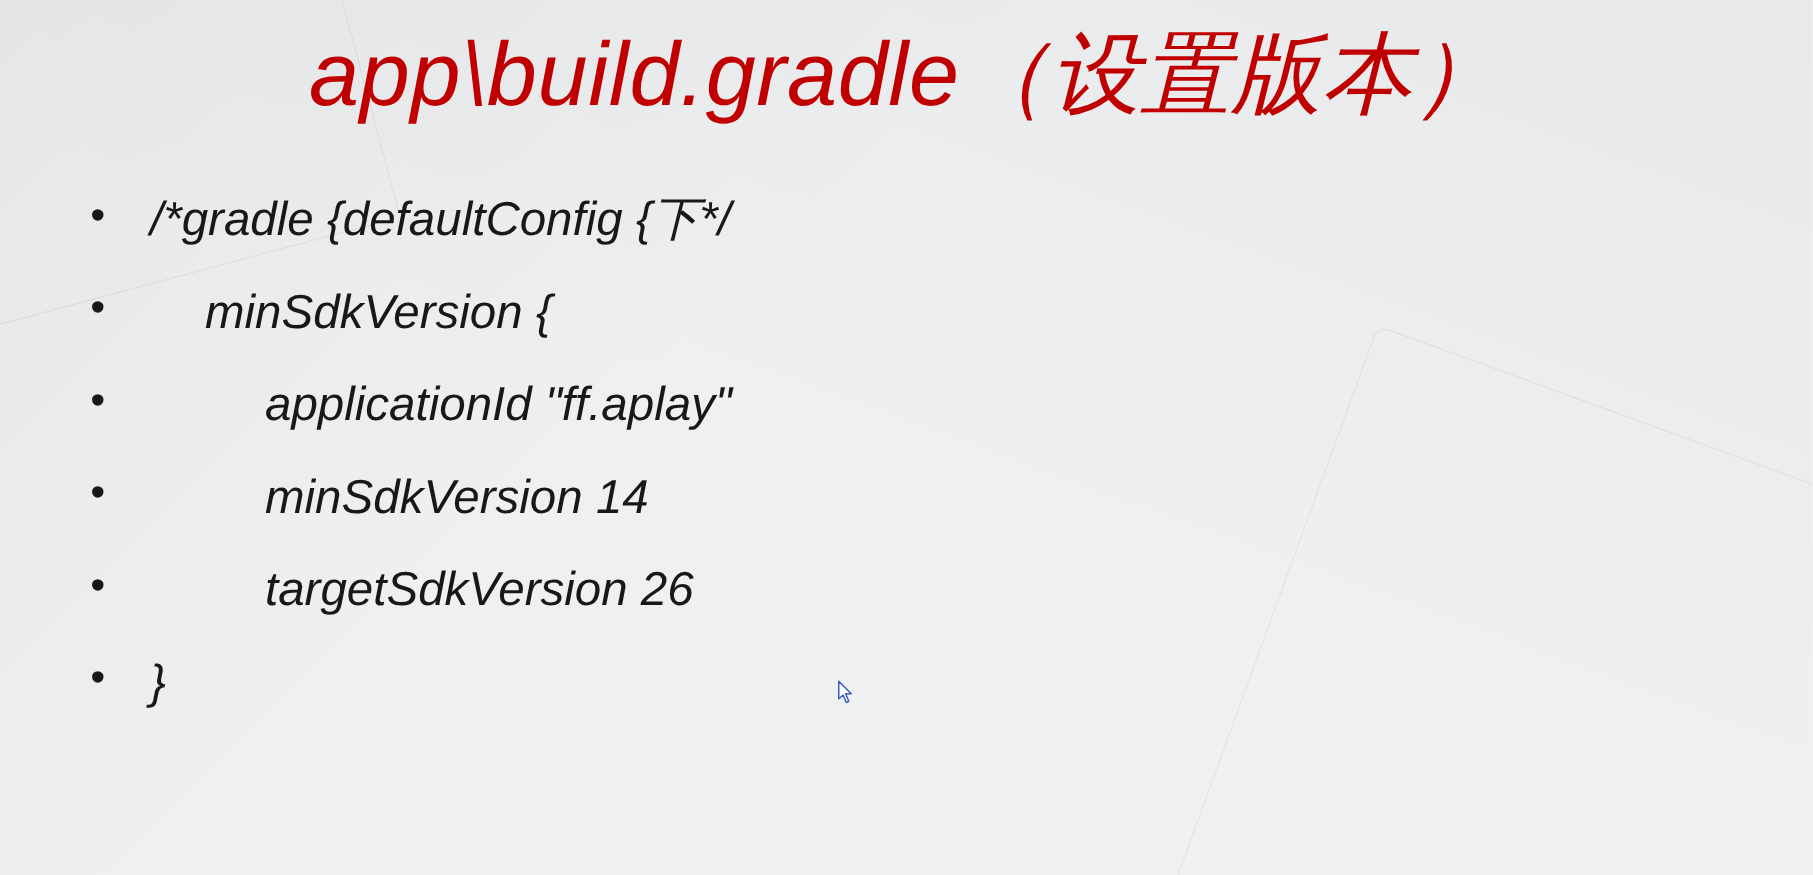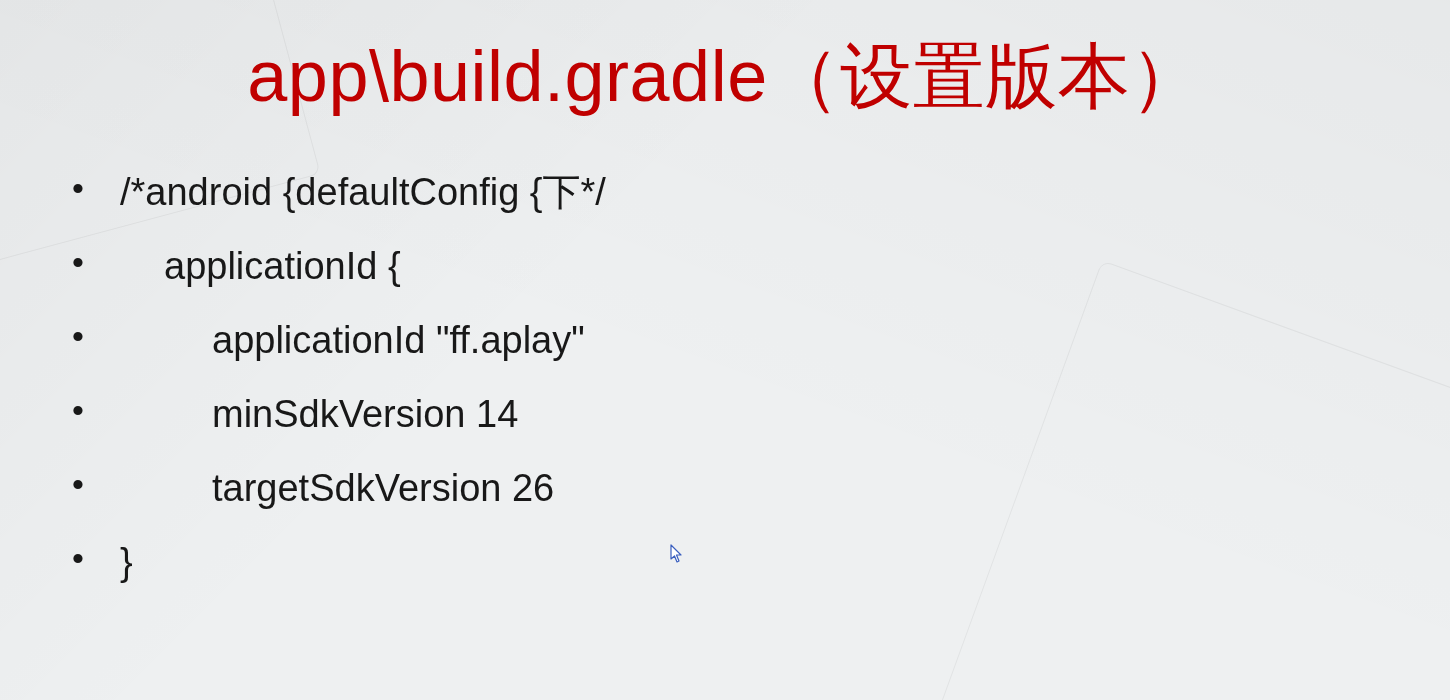--- a/index.html
+++ b/index.html
@@ -38,21 +38,22 @@
     left: -120px; top: -120px;
     transform: rotate(-15deg);
     border-radius: 10px;
   }
   .slide {
     position: relative;
     z-index: 1;
     width: 100%;
     height: 100%;
     box-sizing: border-box;
-    padding: 16px 40px;
+    padding: 0 40px;
+    font-style: italic;
   }
   .title {
     color: #c00000;
     font-size: 72px;
     font-weight: 400;
     text-align: center;
     margin: 0;
     padding-top: 10px;
     line-height: 1.4;
     letter-spacing: 0.5px;
@@ -94,22 +95,22 @@
 </style>
 </head>
 <body>
 
 <div class="bg"></div>
 
 <div class="slide">
   <h1 class="title">app\build.gradle（设置版本）</h1>
 
   <ul class="body">
-    <li><span>/*android {defaultConfig {下*/</span></li>
-    <li><span class="ind1">applicationId {</span></li>
+    <li><span>/*gradle {defaultConfig {下*/</span></li>
+    <li><span class="ind1">minSdkVersion {</span></li>
     <li><span class="ind2">applicationId "ff.aplay"</span></li>
     <li><span class="ind2">minSdkVersion 14</span></li>
     <li><span class="ind2">targetSdkVersion 26</span></li>
     <li><span>}</span></li>
   </ul>
 </div>
 
 <svg class="cursor" viewBox="0 0 14 20" xmlns="http://www.w3.org/2000/svg">
   <path d="M1 1 L1 15 L4.5 12 L7 18 L9 17 L6.5 11 L11 11 Z" fill="#ffffff" stroke="#3a5fbf" stroke-width="1.2" stroke-linejoin="round"></path>
 </svg>

